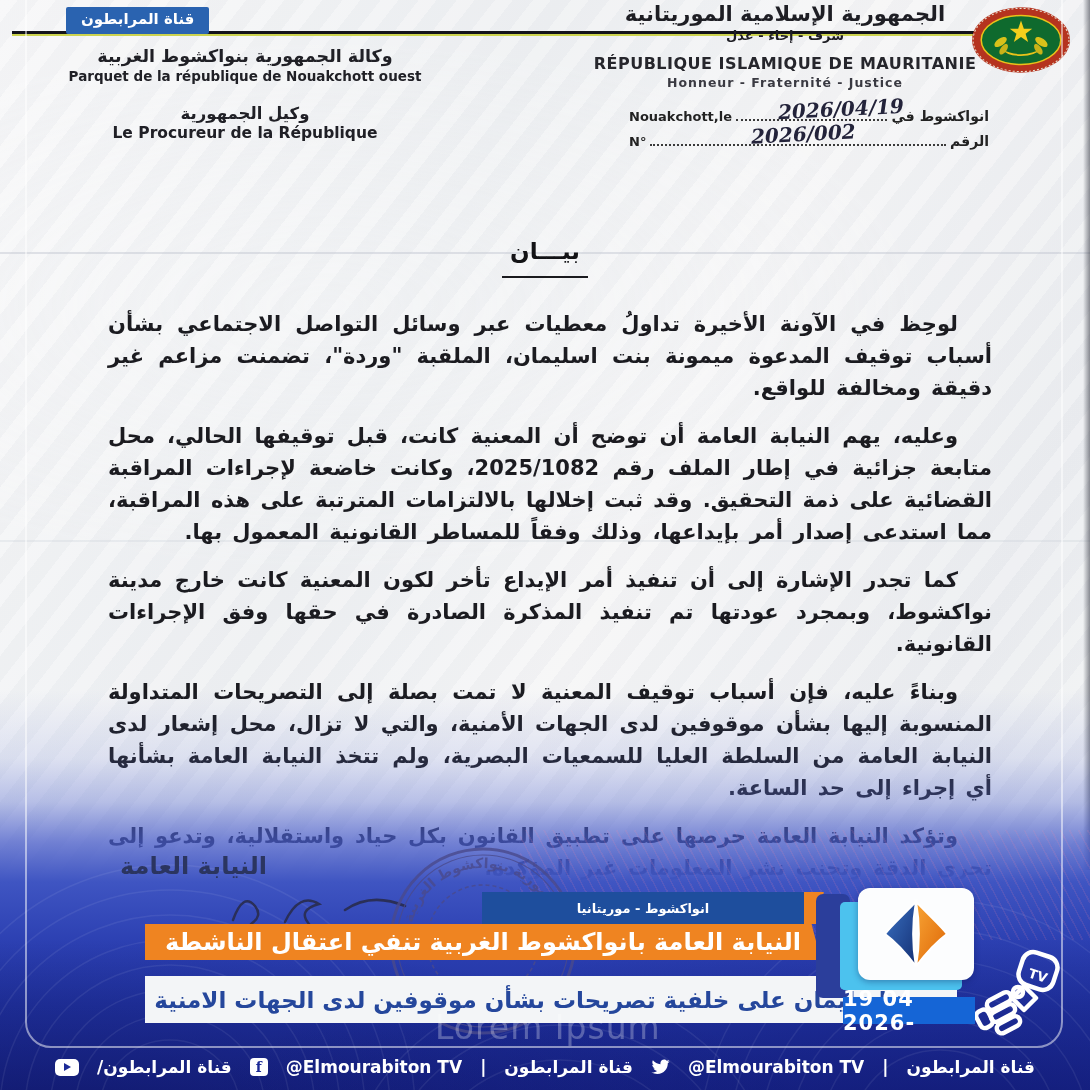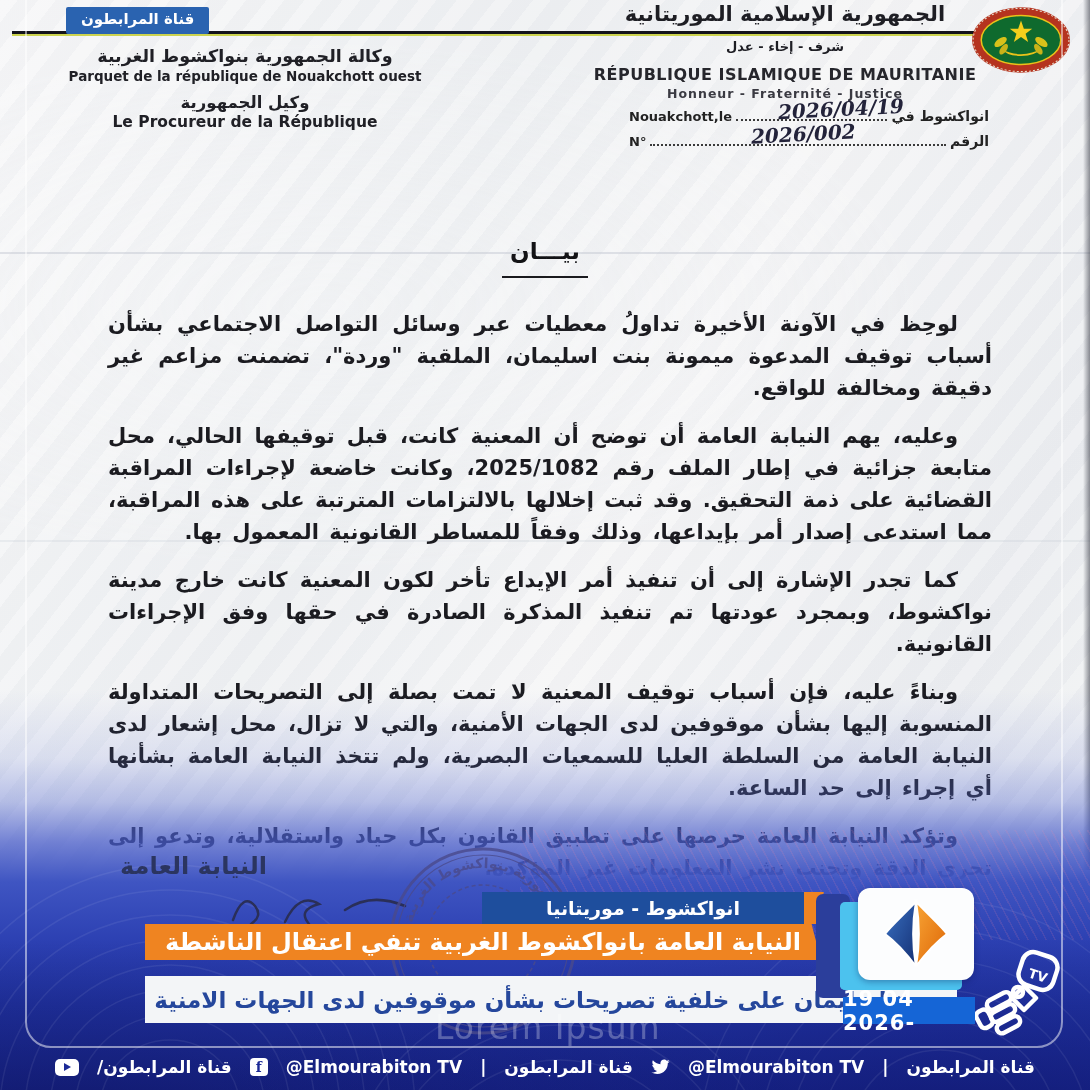--- a/index.html
+++ b/index.html
@@ -15,27 +15,27 @@
      opacity:.55; }
   .crease { position:absolute; left:0; width:1090px; height:2px; background:rgba(190,196,206,.45); z-index:0; }
 
   
   .badge { position:absolute; left:66px; top:7px; z-index:30; background:#2a63b0; color:#fff;
            font-size:15px; font-weight:bold; padding:3px 15px 6px; border-radius:2px; direction:rtl; }
   .rule { position:absolute; left:12px; top:31px; width:973px; height:3px; background:#13131a; z-index:2; }
   .rule::after { content:""; position:absolute; left:0; top:3px; width:100%; height:2px; background:#ccd34f; }
   .h-center { position:absolute; left:570px; top:2px; width:430px; text-align:center; z-index:3; color:#1e1e24; }
   .h-center .ar1 { font-size:21px; font-weight:bold; direction:rtl; }
-  .h-center .ar2 { font-size:13px; font-weight:bold; direction:rtl; margin-top:13px; letter-spacing:1px; }
+  .h-center .ar2 { font-size:13px; font-weight:bold; direction:rtl; margin-top:2px; letter-spacing:1px; }
   .h-center .fr1 { font-size:16px; font-weight:bold; margin-top:11px; letter-spacing:.5px; color:#26262c; }
   .h-center .fr2 { font-size:12.5px; font-weight:bold; margin-top:2px; letter-spacing:1px; color:#3a3a42; }
   .h-left { position:absolute; left:55px; top:46px; width:380px; text-align:center; z-index:3; color:#202026; }
   .h-left .ar1 { font-size:17.5px; font-weight:bold; direction:rtl; }
   .h-left .fr1 { font-size:13.5px; font-weight:bold; margin-top:2px; }
-  .h-left .ar2 { font-size:16.5px; font-weight:bold; direction:rtl; margin-top:9px; }
+  .h-left .ar2 { font-size:16.5px; font-weight:bold; direction:rtl; margin-top:20px; }
   .h-left .fr2 { font-size:15.5px; font-weight:bold; margin-top:1px; }
   .seal { position:absolute; left:970px; top:5px; width:102px; height:70px; z-index:3; }
   .paper-edge-right { position:absolute; right:0; top:0; width:7px; height:870px; z-index:4;
       background:linear-gradient(90deg, transparent, rgba(35,38,50,.5)); }
 
   
   .dateblock { position:absolute; left:629px; top:108px; width:360px; z-index:3; }
   .daterow { position:relative; display:flex; direction:ltr; align-items:flex-end; margin-bottom:9px; }
   .daterow .fr { font-size:13px; font-weight:bold; color:#222; white-space:nowrap; }
   .daterow .dots { flex:1; border-bottom:2px dotted #3a3a3a; margin:0 4px 3px; position:relative; height:10px; }
@@ -67,21 +67,21 @@
         rgba(84,104,206,.38) 28%, rgba(70,90,200,.74) 38%, #3f55c2 48%,
         #2c40b2 63%, #2234a4 79%, #1c2a96 100%); }
   .guilloche { position:absolute; left:0; top:780px; width:1090px; height:310px; z-index:6; pointer-events:none; opacity:.9; }
   .pink-hatch { position:absolute; left:520px; top:830px; width:570px; height:110px; z-index:6; pointer-events:none;
     background:repeating-linear-gradient(62deg, rgba(255,130,160,.12) 0 1.5px, transparent 1.5px 8px); }
   .frame-border { position:absolute; left:25px; top:-40px; width:1038px; height:1088px; z-index:9;
     border:2px solid rgba(255,255,255,.5); border-radius:26px; pointer-events:none; }
 
   
   .bar-location { position:absolute; left:482px; top:892px; width:322px; height:32px; z-index:12;
-     background:#1e4e9d; color:#fff; font-size:19px; font-weight:bold; direction:rtl;
+     background:#1e4e9d; color:#fff; font-size:13px; font-weight:bold; direction:rtl;
      display:flex; align-items:center; justify-content:center; }
   .orange-tail { position:absolute; left:799px; top:892px; width:22px; height:32px; background:#ef8421;
      transform:skewX(-10deg); z-index:11; }
   .bar-headline { position:absolute; left:145px; top:924px; width:676px; height:36px; z-index:11;
      background:#ef8421; color:#fff; font-size:24px; font-weight:bold; direction:rtl;
      display:flex; align-items:center; justify-content:center;
      clip-path:polygon(0 0, 98.6% 0, 100% 100%, 0 100%); }
   .bar-sub { position:absolute; left:145px; top:976px; width:812px; height:47px; z-index:10;
      background:#f3f5f7; color:#25479c; font-size:23px; font-weight:bold; direction:rtl;
      display:flex; align-items:center; justify-content:center; }

